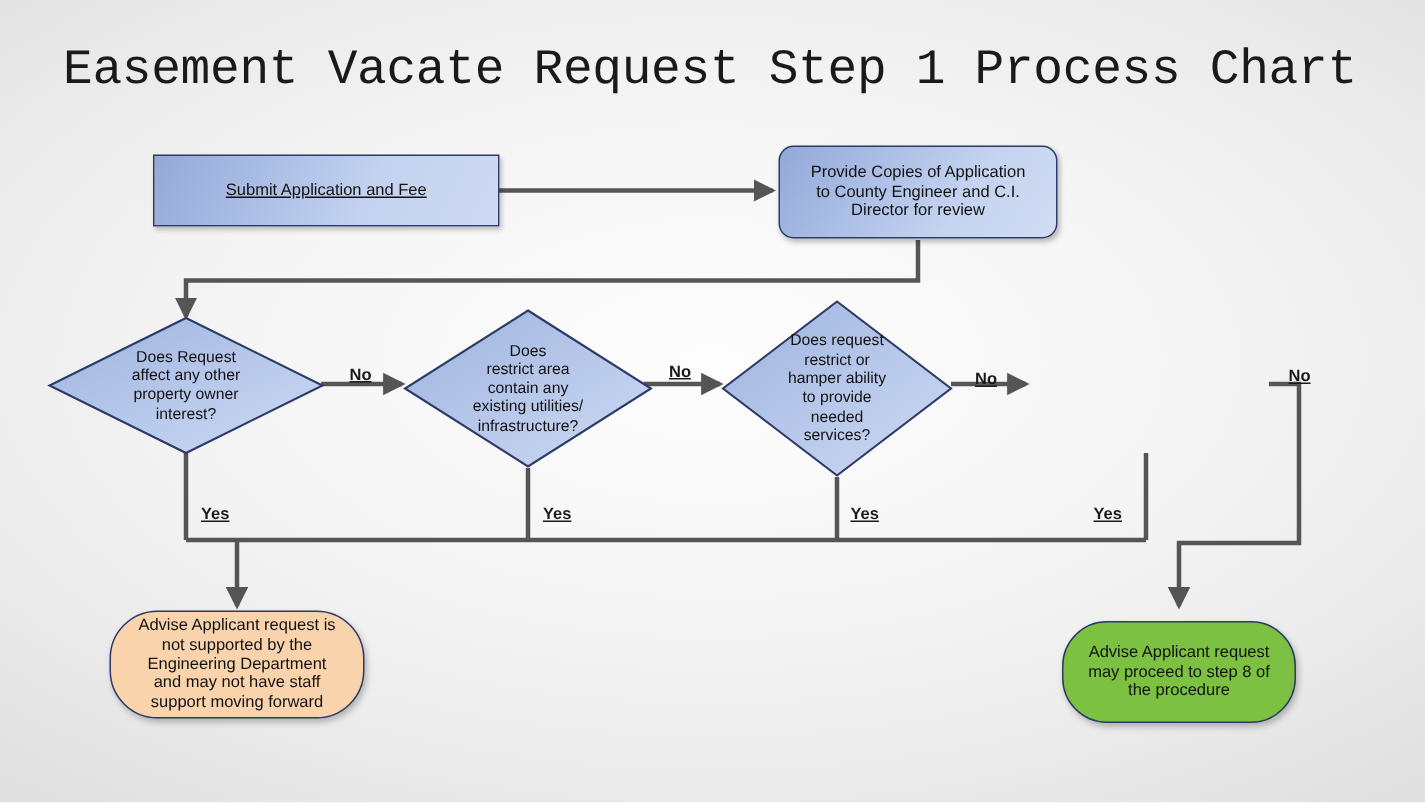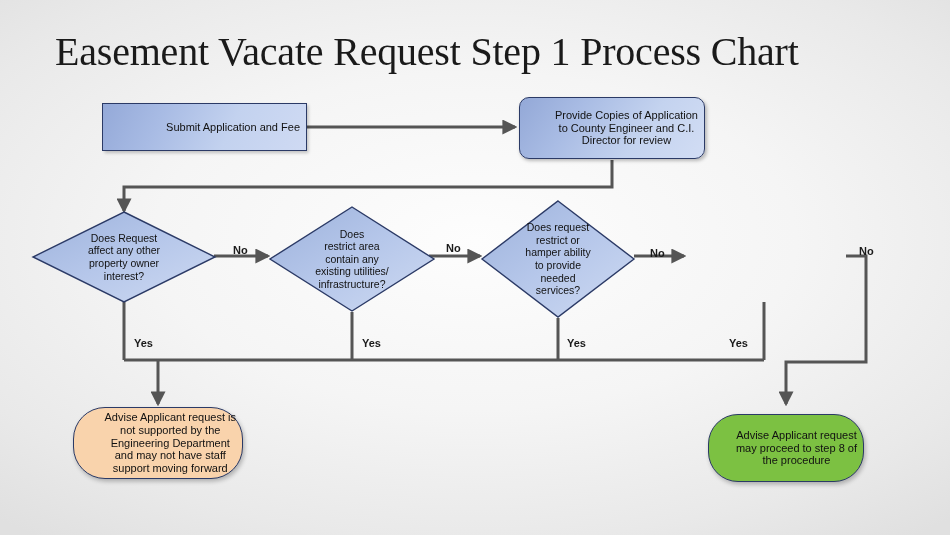--- a/index.html
+++ b/index.html
@@ -16,36 +16,36 @@
   #slide {
     position: relative;
     width: 950px;
     height: 535px;
     background:
       radial-gradient(ellipse 75% 70% at 50% 45%, #fdfdfd 0%, #f5f5f5 45%, #e9e9e9 80%, #e0e0e0 100%);
     overflow: hidden;
   }
   #title {
     position: absolute;
-    left: 55px;
+    left: 42px;
     top: 28px;
-    font-size: 40px;
+    font-size: 33px;
     color: #1a1a1a;
     letter-spacing: -0.2px;
     white-space: nowrap;
-    font-family: Liberation Serif, serif;
+    font-family: Liberation Mono, monospace;
   }
 
   
   .node {
     position: absolute;
     box-sizing: border-box;
     display: flex;
     align-items: center;
-    justify-content: flex-end;
+    justify-content: center;
     text-align: center;
     color: #111111;
     line-height: 1.16;
   }
   .rect-node {
     border: 1px solid #2b3a66;
     background: linear-gradient(115deg, #94a9d8 0%, #a8bbe4 28%, #c3d2ef 62%, #cfdaf3 100%);
     box-shadow: 1.5px 2px 3px rgba(0,0,0,0.22);
     font-size: 11px;
   }
@@ -107,20 +107,21 @@
     width: 950px;
     height: 535px;
     pointer-events: none;
   }
   .edge-label {
     position: absolute;
     font-size: 11px;
     font-weight: bold;
     color: #1a1a1a;
     white-space: nowrap;
+    text-decoration: underline;
   }
 </style>
 </head>
 <body>
 
 <div id="slide">
 
   <div id="title">Easement Vacate Request Step 1 Process Chart</div>
 
   <svg id="wires" viewBox="0 0 950 535" xmlns="http://www.w3.org/2000/svg">
@@ -145,21 +146,21 @@
     <path d="M 124 302 L 124 360" fill="none" stroke="#555555" stroke-width="3"></path>
     <path d="M 352 312 L 352 360" fill="none" stroke="#555555" stroke-width="3"></path>
     <path d="M 558 318 L 558 360" fill="none" stroke="#555555" stroke-width="3"></path>
     <path d="M 764 302 L 764 360" fill="none" stroke="#555555" stroke-width="3"></path>
 
     <path d="M 124 360 L 764 360" fill="none" stroke="#555555" stroke-width="3"></path>
 
     <path d="M 158 360 L 158 404" fill="none" stroke="#555555" stroke-width="3" marker-end="url(#arrow)"></path>
   </svg>
 
-  <div class="node rect-node" style="left:102px; top:103px; width:205px; height:48px;">
+  <div class="node rect-node" style="left:102px; top:103px; width:231px; height:48px;text-decoration:underline;">
     <span class="node-text">Submit Application and Fee</span>
   </div>
 
   <div class="node round-node" style="left:519px; top:97px; width:186px; height:62px;">
     <span class="node-text">Provide Copies of Application
 to County Engineer and C.I.
 Director for review</span>
   </div>
 
   <div class="diamond-wrap" style="left:32px; top:211px; width:184px; height:92px;">

